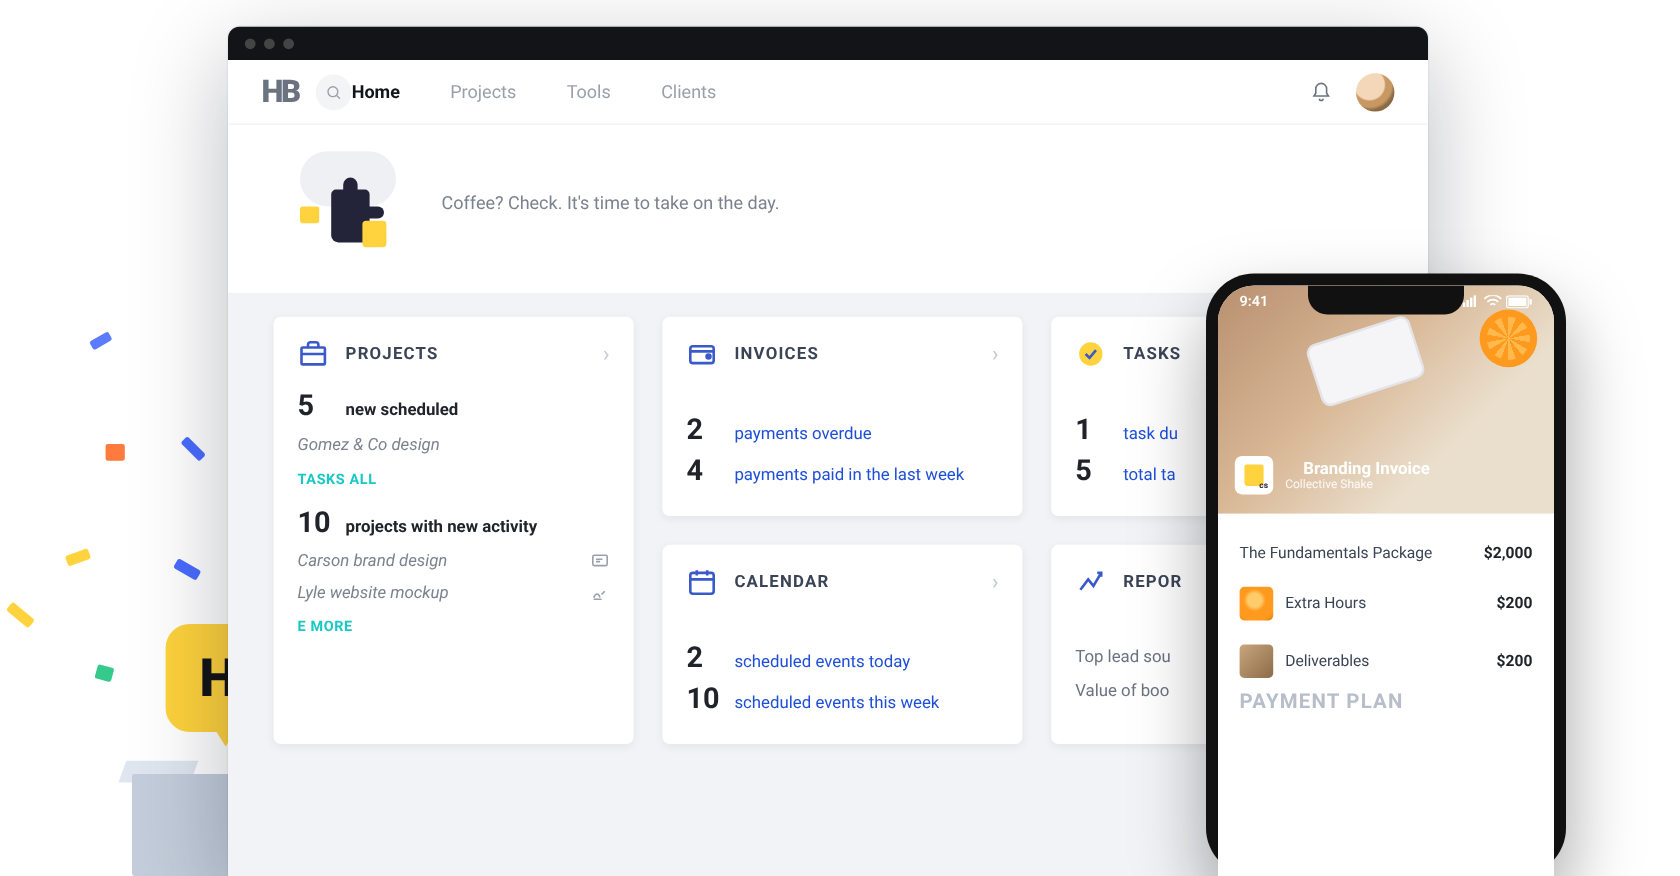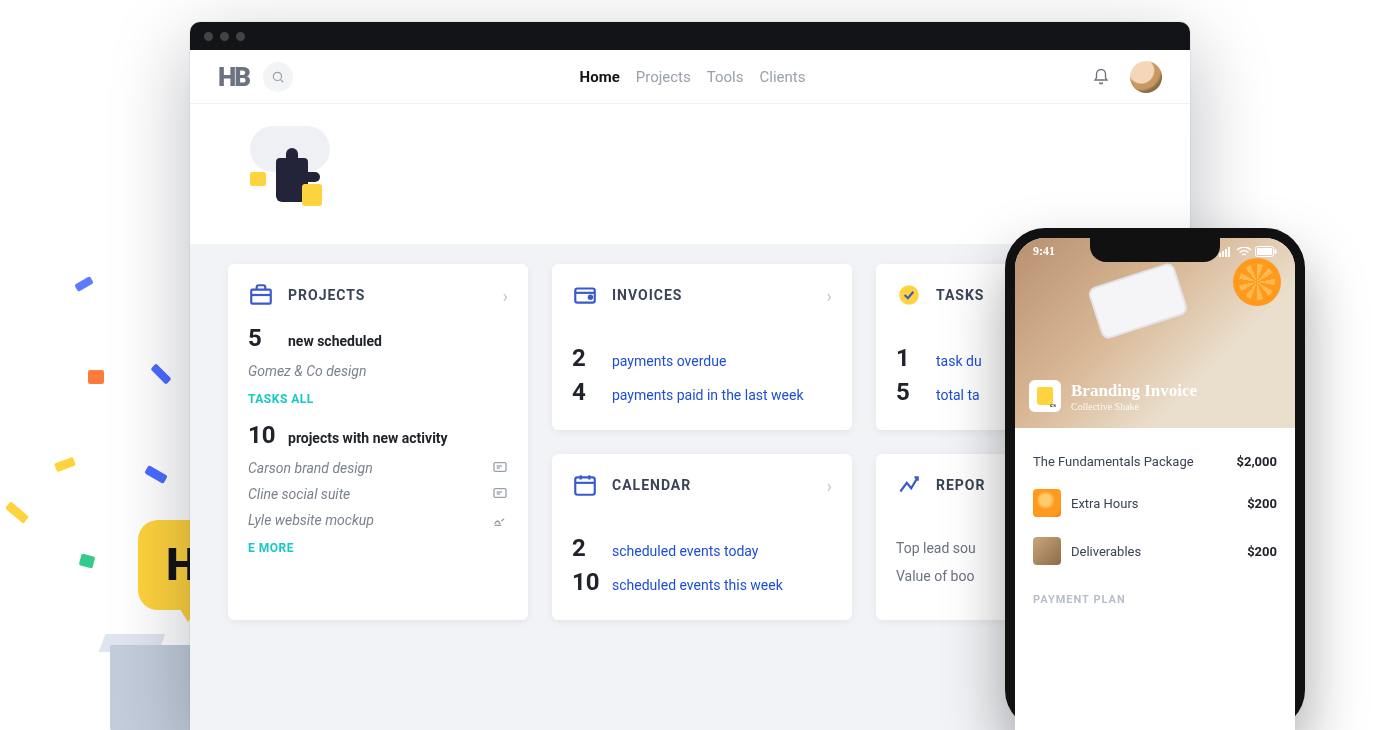--- a/index.html
+++ b/index.html
@@ -30,21 +30,21 @@
 .box-flap-r { position: absolute; bottom: 78px; right: -3px; width: 60px; height: 18px; background: #dfe6ef; transform: skewX(20deg); }
 
 
 .browser { position: absolute; top: 22px; left: 190px; width: 1000px; height: 708px; background: #fff; border-radius: 10px 10px 0 0; box-shadow: 0 24px 80px rgba(0,10,30,0.28), 0 0 0 1px rgba(0,0,0,0.04); overflow: hidden; }
 .chrome-bar { height: 28px; background: #131417; display: flex; align-items: center; padding-left: 14px; gap: 7px; }
 .chrome-dot { width: 9px; height: 9px; border-radius: 50%; background: #444; }
 
 .topnav { height: 54px; display: flex; align-items: center; padding: 0 28px; border-bottom: 1px solid #eef0f3; }
 .logo { font-weight: 900; font-size: 26px; letter-spacing: -2px; color: #6b7280; margin-right: 14px; }
 .search-btn { width: 30px; height: 30px; border-radius: 50%; background: #f3f4f6; display: flex; align-items: center; justify-content: center; }
-.nav-center { flex: 1; display: flex; justify-content: center; gap: 16px; }
+.nav-center { flex: 1; display: flex; justify-content: flex-start; gap: 42px; }
 .nav-link { font-size: 15px; color: #9aa0ab; cursor: pointer; }
 .nav-link.active { color: #131417; font-weight: 700; }
 .topnav-right { display: flex; align-items: center; gap: 20px; }
 .bell { width: 18px; height: 18px; }
 .avatar { width: 32px; height: 32px; border-radius: 50%; background: radial-gradient(circle at 35% 30%, #f4d7b8 0 40%, #c89862 45% 60%, #8a6a42 70%); }
 
 .hero { padding: 26px 56px 36px; display: flex; align-items: center; gap: 30px; }
 .hero-illus { width: 92px; height: 78px; position: relative; }
 .hero-illus .cloud { position:absolute; top:-4px; left:4px; width:80px; height:46px; background:#eef0f3; border-radius:40px; }
 .hero-illus .pot { position:absolute; bottom:6px; left:30px; width:32px; height:44px; background:#23243a; border-radius:4px 4px 6px 6px; }
@@ -67,43 +67,43 @@
 .stat-txt.bold { font-weight: 700; color: #20232a; }
 .sub-item { font-size: 14px; color: #7b828e; padding: 5px 0; display: flex; justify-content: space-between; align-items: center; font-style: italic; }
 .sub-item .mini-icon { color:#9aa0ab; }
 .link-action { font-size: 12px; font-weight: 700; letter-spacing: 0.5px; color: #17c8c4; margin-top: 8px; display: inline-block; }
 .report-line { font-size: 14px; color: #6b7280; padding: 6px 0; }
 
 
 .phone { position: absolute; top: 228px; right: 95px; width: 300px; height: 502px; background: #111; border-radius: 40px; padding: 10px 10px 0 10px; box-shadow: 0 30px 60px rgba(0,0,0,0.35); }
 .phone-screen { width: 100%; height: 100%; background: #fff; border-radius: 30px 30px 0 0; overflow: hidden; position: relative; }
 .notch { position: absolute; top: 0; left: 50%; transform: translateX(-50%); width: 130px; height: 24px; background: #111; border-radius: 0 0 16px 16px; z-index: 3; }
-.phone-header { height: 190px; background: linear-gradient(135deg,#b89070 0%, #d9b896 40%, #eadfcd 70%); position: relative; font-family: Liberation Serif, serif; }
+.phone-header { height: 190px; background: linear-gradient(135deg,#b89070 0%, #d9b896 40%, #eadfcd 70%); position: relative; }
 .status-bar { position: absolute; top: 6px; left: 0; right: 0; padding: 0 18px; display: flex; justify-content: space-between; align-items: center; color: #fff; font-size: 12px; font-weight: 600; z-index: 2;}
 .sig { display:flex; gap:3px; align-items:center; }
 .orange { position: absolute; top: 20px; right: 14px; width: 48px; height: 48px; border-radius: 50%; background: radial-gradient(circle at 45% 40%, #ffcb6b 0 20%, #ff9a1e 35% 70%, #e07b0a 100%); }
 .orange::after{content:''; position:absolute; inset:6px; border-radius:50%; background: repeating-conic-gradient(#ffb94d 0 20deg,#ff9a1e 20deg 40deg);}
 .ph-device { position:absolute; top:36px; left:78px; width:90px; height:54px; background:#f5f5f7; border-radius:8px; transform:rotate(-18deg); border:2px solid #e3e3e8;}
 .brand-chip { position: absolute; bottom: 16px; left: 14px; display: flex; align-items: center; gap: 10px; }
 .chip-icon { width: 32px; height: 32px; background: #fff; border-radius: 6px; display:flex; align-items:center; justify-content:center; font-size:12px; }
 .chip-icon .cup2 { width:16px; height:18px; background:#ffd33d; border-radius:2px 2px 3px 3px; display:block;}
 .chip-icon .cs { font-size:7px; font-weight:700; color:#23243a; position:absolute; bottom:3px;margin-left:16px;}
 .brand-chip .bt { color: #fff; }
-.brand-chip .bt .t1 { font-size: 17px; font-weight: 700; }
+.brand-chip .bt .t1 { font-size: 14px; font-weight: 700; margin-left: 15px; }
 .brand-chip .bt .t2 { font-size: 10px; opacity: 0.9; }
 
 .invoice-body { padding: 16px 18px 6px; }
 .inv-row { display: flex; justify-content: space-between; align-items: center; padding: 10px 0; font-size: 13px; }
 .inv-row .lbl { color: #3b4456; display:flex; align-items:center; gap:10px; }
 .inv-row .amt { font-weight: 700; color: #20232a; }
 .inv-row.total .lbl, .inv-row.total .amt { font-weight: 800; font-size: 14px; }
 .thumb { width: 28px; height: 28px; border-radius: 4px; background:#eee; flex:none; }
 .thumb.or { background: radial-gradient(circle at 45% 40%, #ffcb6b 0 25%, #ff9a1e 40% 75%, #e07b0a); }
 .thumb.dl { background: linear-gradient(135deg,#c9a67d,#8c6b48); }
-.section-label { font-size: 11px; letter-spacing: 1px; color: #b7bec9; font-weight: 700; margin-top: 18px; }
+.section-label { font-size: 17px; letter-spacing: 1px; color: #b7bec9; font-weight: 700; }
 
 svg { display: block; }
 </style>
 </head>
 <body>
 
 <div class="confetti c1"></div>
 <div class="confetti c2"></div>
 <div class="confetti c3"></div>
 <div class="confetti c4"></div>
@@ -156,20 +156,21 @@
   </div>
 
   <div class="hero">
     <div class="hero-illus">
       <div class="cloud"></div>
         <div class="pot"></div>
         <div class="cup"></div>
         <div class="mini"></div>
     </div>
     <div>
+      <div class="hero-sub">Coffee? Check. It's time to take on the day.</div>
     </div>
   </div>
 
   <div class="cards-area">
 
     <div class="card" style="grid-row: span 2;">
       <div class="card-head">
         <svg class="card-icon" viewBox="0 0 24 24" fill="none" stroke="#3a5acb" stroke-width="2">
             <rect x="3" y="7" width="18" height="13" rx="1"></rect>
             <path d="M8 7V5a2 2 0 0 1 2-2h4a2 2 0 0 1 2 2v2"></path>
@@ -187,28 +188,20 @@
         </div>
       <span class="link-action">TASKS ALL</span>
 
       <div style="height:14px"></div>
       <div class="stat-row">
         <span class="stat-num">10</span>
         <span class="stat-txt bold">projects with new activity</span>
       </div>
       <div class="sub-item">
         <span>Carson brand design</span>
-        <svg width="16" height="16" viewBox="0 0 24 24" fill="none" stroke="#9aa0ab" stroke-width="2" class="mini-icon">
-            <rect x="3" y="4" width="18" height="13" rx="2"></rect>
-            <line x1="7" y1="9" x2="15" y2="9"></line>
-            <line x1="7" y1="12" x2="12" y2="12"></line>
-          </svg>
-      </div>
-      <div class="sub-item">
-        <span>Cline social suite</span>
         <svg width="16" height="16" viewBox="0 0 24 24" fill="none" stroke="#9aa0ab" stroke-width="2" class="mini-icon">
             <rect x="3" y="4" width="18" height="13" rx="2"></rect>
             <line x1="7" y1="9" x2="15" y2="9"></line>
             <line x1="7" y1="12" x2="12" y2="12"></line>
           </svg>
       </div>
       <div class="sub-item">
         <span>Lyle website mockup</span>
         <svg width="16" height="16" viewBox="0 0 24 24" fill="none" stroke="#9aa0ab" stroke-width="2" class="mini-icon">
             <path d="M4 18c3-6 6-6 8 0"></path>

